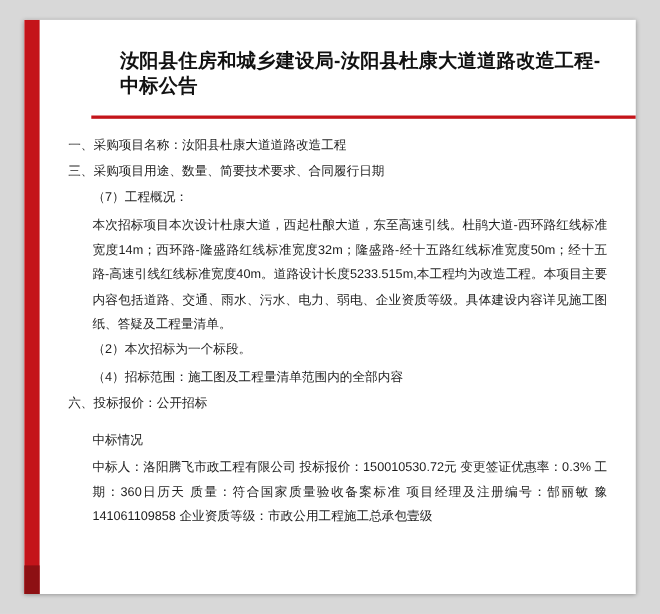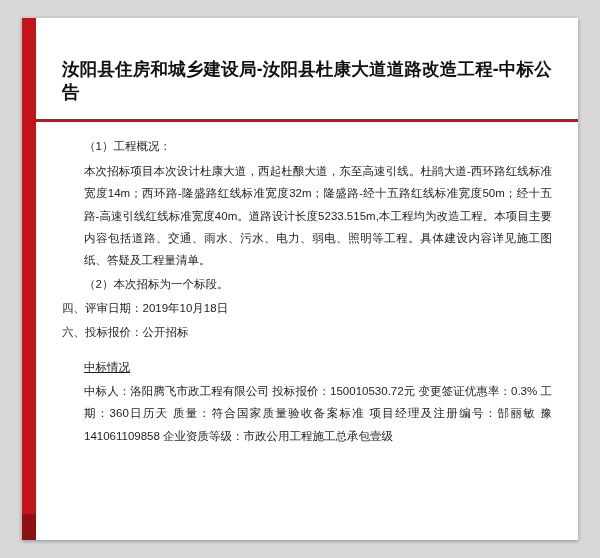--- a/index.html
+++ b/index.html
@@ -42,21 +42,22 @@
   }
   .content {
     position: absolute;
     left: 14px;
     top: 0;
     right: 0;
     bottom: 0;
   }
   .title-zone {
     position: relative;
-    padding: 40px 26px 18px 26px;
+    padding: 26px 26px 18px 26px;
+    margin-left: 47px;
   }
   .doc-title {
     font-size: 17.5px;
     font-weight: bold;
     color: #111111;
     letter-spacing: 0.2px;
     line-height: 1.3;
   }
   .title-rule {
     position: absolute;
@@ -83,21 +84,20 @@
   }
   .para {
     padding-left: 22px;
     text-align: justify;
     line-height: 1.95;
     margin: 0 0 2px 0;
   }
   .sub-head {
     padding-left: 22px;
     margin: 6px 0 2px 0;
-    text-decoration: underline;
   }
   .bidder-block {
     padding-left: 22px;
     text-align: justify;
     line-height: 1.95;
     margin: 0;
   }
   .spacer-sm { height: 4px; }
 </style>
 </head>
@@ -110,27 +110,29 @@
 
   <div class="content">
 
     <div class="title-zone">
       <div class="doc-title">汝阳县住房和城乡建设局-汝阳县杜康大道道路改造工程-中标公告</div>
       <div class="title-rule"></div>
     </div>
 
     <div class="body-zone">
 
+      <div class="line indent-1">一、采购项目名称：汝阳县杜康大道道路改造工程</div>
+      <div class="line indent-1">三、采购项目用途、数量、简要技术要求、合同履行日期</div>
 
-      <div class="line indent-2">（1）工程概况：</div>
-      <div class="para">本次招标项目本次设计杜康大道，西起杜酿大道，东至高速引线。杜鹃大道-西环路红线标准宽度14m；西环路-隆盛路红线标准宽度32m；隆盛路-经十五路红线标准宽度50m；经十五路-高速引线红线标准宽度40m。道路设计长度5233.515m,本工程均为改造工程。本项目主要内容包括道路、交通、雨水、污水、电力、弱电、照明等工程。具体建设内容详见施工图纸、答疑及工程量清单。</div>
+      <div class="line indent-2">（7）工程概况：</div>
+      <div class="para">本次招标项目本次设计杜康大道，西起杜酿大道，东至高速引线。杜鹃大道-西环路红线标准宽度14m；西环路-隆盛路红线标准宽度32m；隆盛路-经十五路红线标准宽度50m；经十五路-高速引线红线标准宽度40m。道路设计长度5233.515m,本工程均为改造工程。本项目主要内容包括道路、交通、雨水、污水、电力、弱电、企业资质等级。具体建设内容详见施工图纸、答疑及工程量清单。</div>
 
       <div class="line indent-2">（2）本次招标为一个标段。</div>
+      <div class="line indent-2">（4）招标范围：施工图及工程量清单范围内的全部内容</div>
 
-      <div class="line indent-1">四、评审日期：2019年10月18日</div>
       <div class="line indent-1">六、投标报价：公开招标</div>
 
       <div class="spacer-sm"></div>
 
       <div class="sub-head">中标情况</div>
       <div class="bidder-block">中标人：洛阳腾飞市政工程有限公司 投标报价：150010530.72元 变更签证优惠率：0.3% 工期：360日历天 质量：符合国家质量验收备案标准 项目经理及注册编号：郜丽敏 豫141061109858 企业资质等级：市政公用工程施工总承包壹级</div>
 
     </div>
   </div>
 </div>

